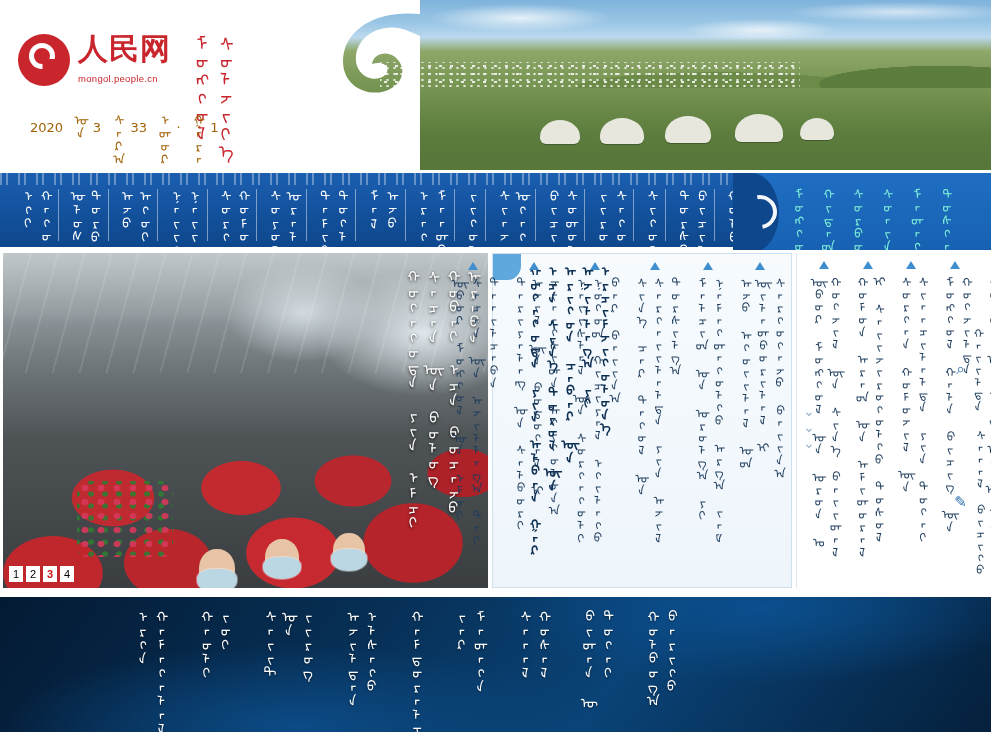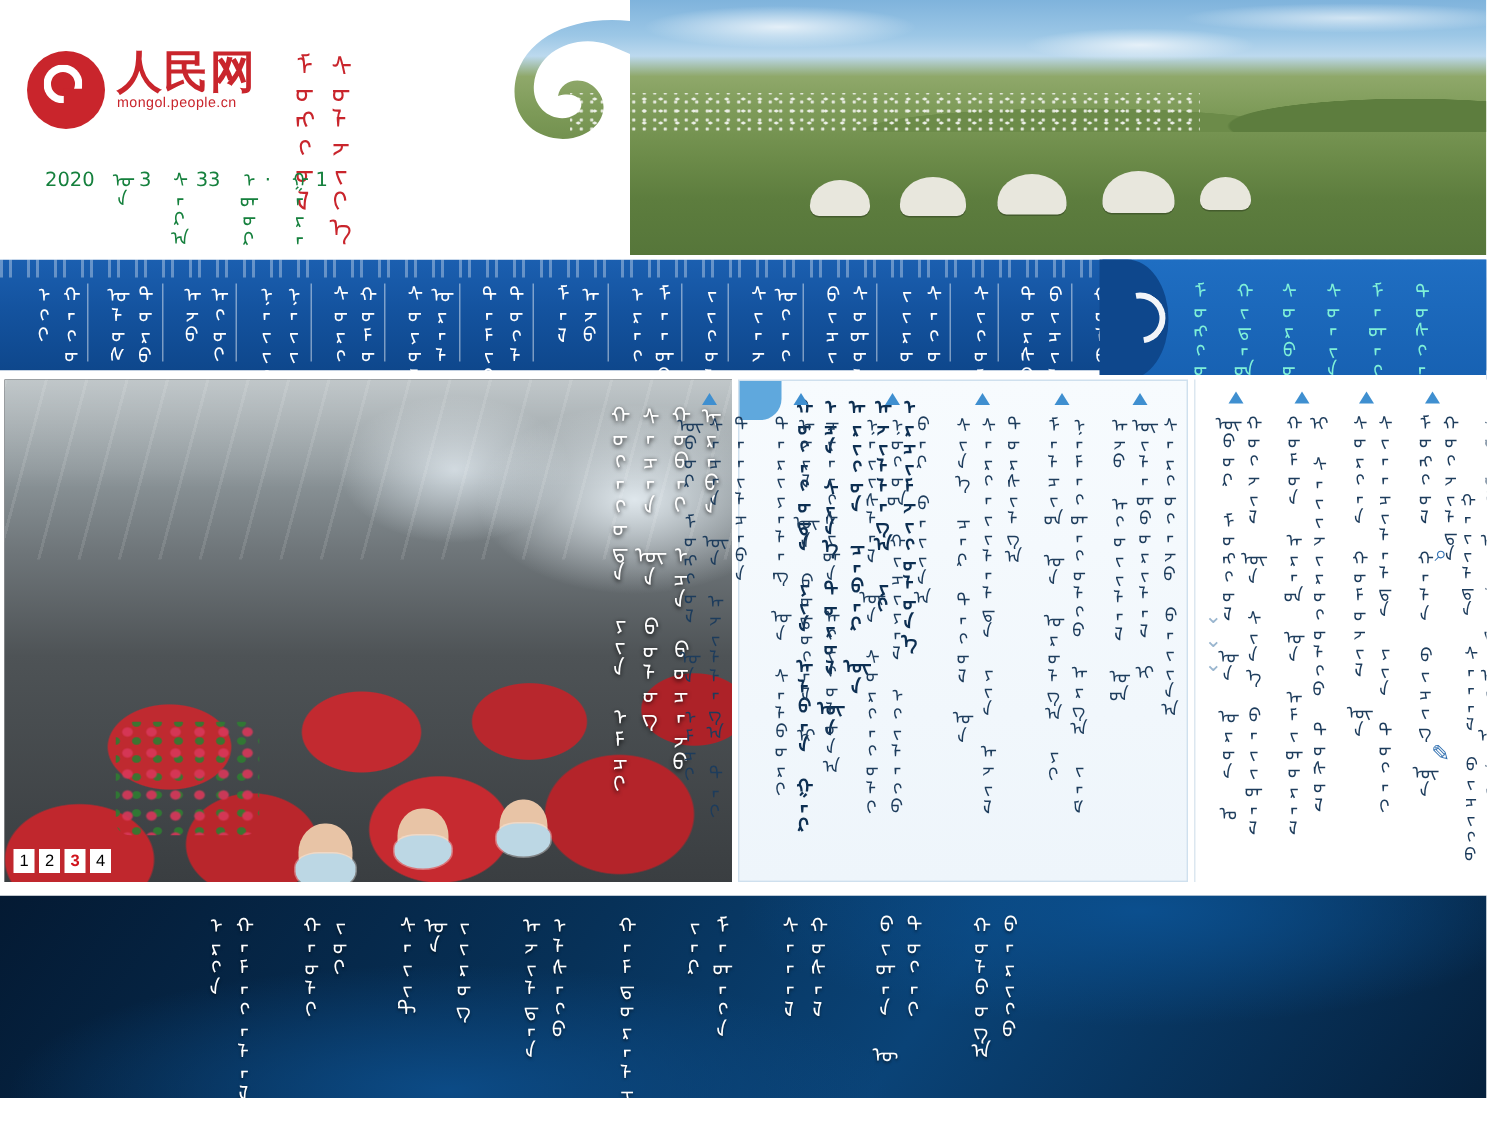--- a/index.html
+++ b/index.html
@@ -95,32 +95,32 @@
     background: #c9252c;
     box-shadow: inset 0 0 0 5px #ffffff;
     clip-path: polygon(0 0, 100% 0, 100% 62%, 52% 62%, 52% 100%, 0 100%);
   }
   #logo-text { line-height: 1; }
   #logo-cn {
     font-family: "DejaVu Serif", "Liberation Serif", serif;
     font-size: 30px; font-weight: bold; color: #c9252c; letter-spacing: 1px;
   }
   #logo-url {
-    font-size: 9.5px; color: #c9252c; margin-top: 0; letter-spacing: .3px;
+    font-size: 9.5px; color: #c9252c; margin-top: 10px; letter-spacing: .3px;
   }
   #logo-mong {
     font-size: 22px; color: #c9252c; margin-left: 6px;
     writing-mode: horizontal-tb;
     font-family: "DejaVu Sans", sans-serif;
   }
   #banner-date {
     position: absolute; left: 30px; top: 113px;
-    font-size: 13px; color: #15803d;
+    font-size: 13px; color: #a16207;
     z-index: 6;
-    display: flex; align-items: flex-start; gap: 6px;
+    display: flex; align-items: flex-end; gap: 6px;
     font-family: "DejaVu Sans", sans-serif;
   }
 
   
   #nav {
     position: relative;
     width: 991px; height: 80px;
     background: linear-gradient(to bottom,#1b5fb0 0%, #14539f 45%, #0e478c 100%);
     border-top: 3px solid #ffffff;
     border-bottom: 3px solid #ffffff;

